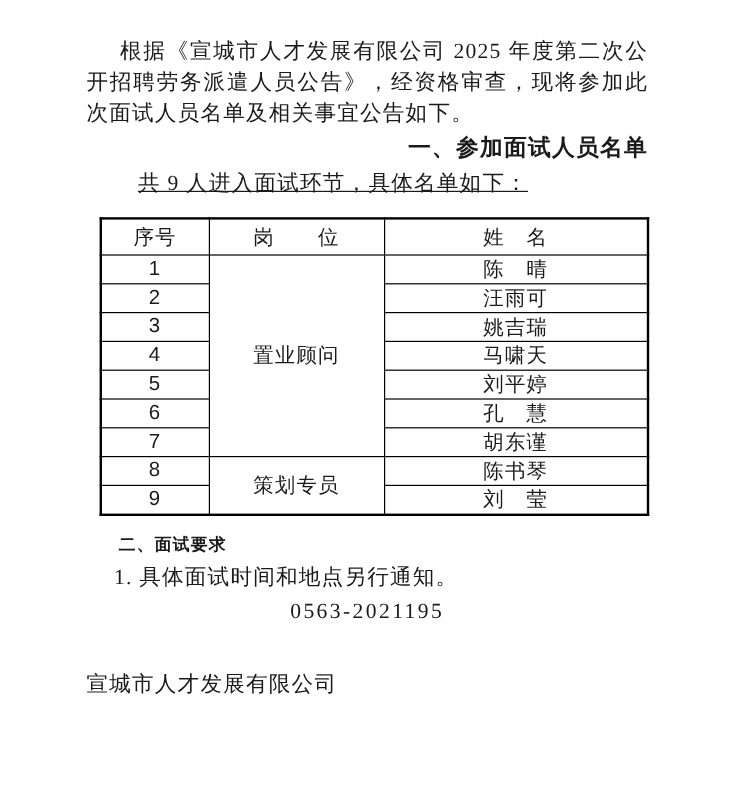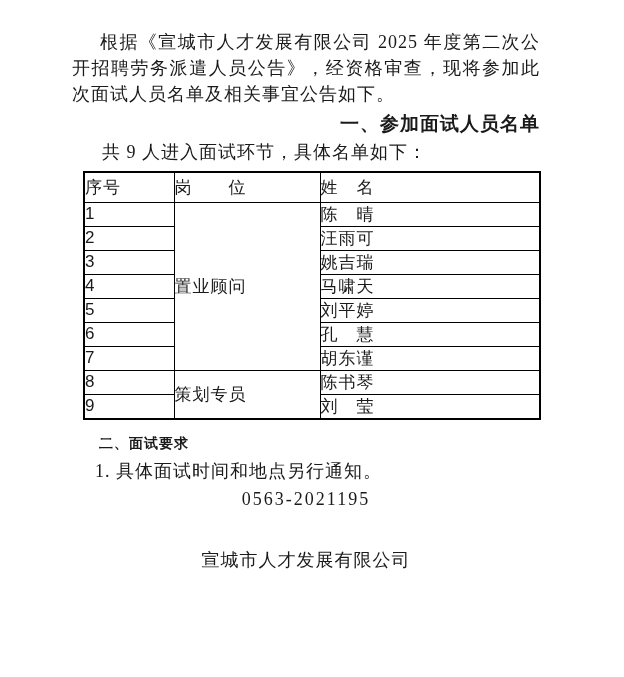--- a/index.html
+++ b/index.html
@@ -26,39 +26,40 @@
     margin: 4px 0 0 0;
     padding-left: 27px;
     font-family: "Liberation Sans", "DejaVu Sans", sans-serif;
     font-weight: bold;
     font-size: 19px;
     line-height: 26px;
     letter-spacing: 1px;
     text-align: right;
   }
   .line {
-    margin: 3px;
+    margin: 16px;
     line-height: 26px;
     letter-spacing: 1px;
+    text-decoration: underline;
   }
   .line.indent { padding-left: 27px; margin-top: 2px; }
 
   table.roster {
     border-collapse: collapse;
     table-layout: fixed;
     width: 456px;
     margin: 6px 0 0 11px;
     border: 2px solid #000000;
     font-family: "Liberation Sans", "DejaVu Sans", sans-serif;
     font-size: 17px;
     letter-spacing: 1px;
   }
   table.roster th, table.roster td {
     border: 1px solid #000000;
-    text-align: left;
+    text-align: center;
     vertical-align: middle;
     padding: 0;
     font-weight: normal;
     overflow: hidden;
   }
   table.roster thead tr { height: 30px; }
   table.roster tbody tr { height: 24px; }
 
   .sec { margin-top: 9px; }
   .sec .heading2 {
@@ -77,21 +78,21 @@
     letter-spacing: 1px;
   }
   .sec .phone {
     margin: 0;
     line-height: 28px;
     letter-spacing: 2px;
     text-align: center;
   }
   .signature {
     margin-top: 32px;
-    text-align: center;
+    text-align: left;
   }
   .signature p {
     margin: 0;
     line-height: 30px;
     letter-spacing: 1px;
   }
 </style>
 </head>
 <body>
 

